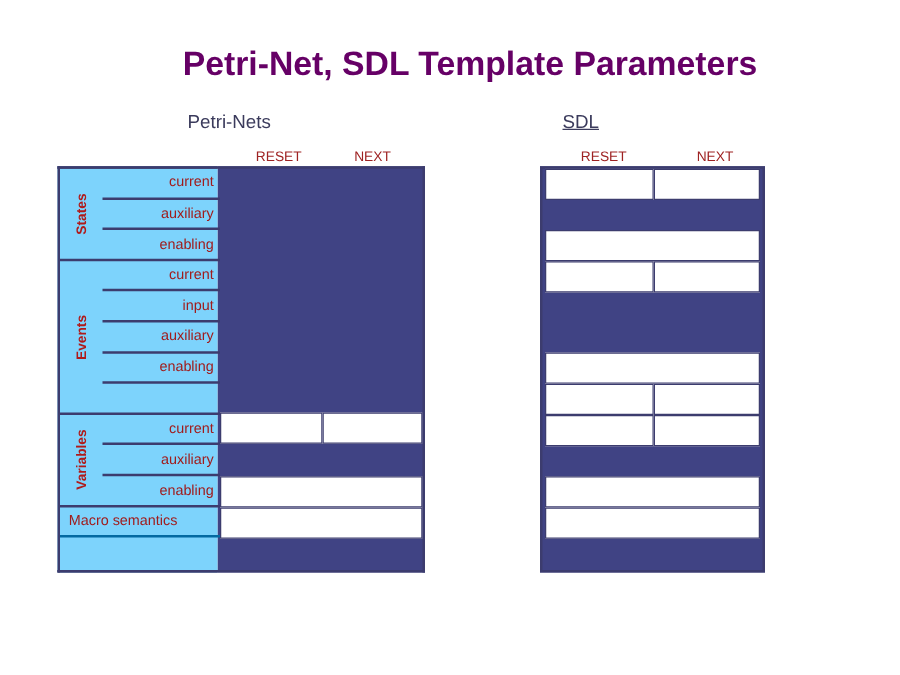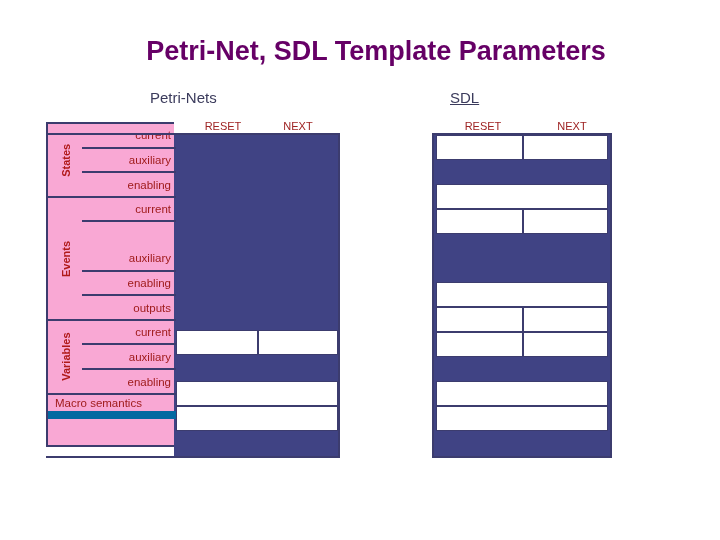--- a/index.html
+++ b/index.html
@@ -52,26 +52,26 @@
     background:#404384;
   }
 
   
   #pn-valuebg{ left:174px; top:133px; width:166px; height:325px; }
   #sdl-valuebg{ left:432px; top:133px; width:180px; height:325px; }
 
   
   #label-table{
     position:absolute;
-    left:46px; top:122px;
+    left:46px; top:133px;
     width:128px; height:325px;
     border:2px solid #3c3c6e;
     border-right:none;
     box-sizing:border-box;
-    background:#f9a8d4;
+    background:#7dd3fc;
     padding-left:24px;
   }
   .grp{
     position:absolute;
     left:0;
     width:128px;
     box-sizing:border-box;
     border-bottom:2px solid #3c3c6e;
   }
 
@@ -99,21 +99,21 @@
     white-space:nowrap;
   }
   .sub-row.nb{ border-bottom:none; }
 
   
   .full-row{
     position:absolute;
     left:0; width:128px;
     height:24.6px;
     box-sizing:border-box;
-    border-bottom:8px solid #0369a1;
+    border-bottom:2px solid #0369a1;
     display:flex; align-items:center; justify-content:flex-start;
     padding-left:7px;
     font-size:11.5px;
     color:#a01c1c;
     white-space:nowrap;
   }
   .full-row.nb{ border-bottom:none; }
 
   
   .cell{
@@ -154,23 +154,23 @@
   <div class="grp" id="grp-states" style="top:0px;height:73.8px;">
     <div class="grp-label">States</div>
     <div class="sub-row" style="top:0px;">current</div>
     <div class="sub-row" style="top:24.6px;">auxiliary</div>
     <div class="sub-row nb" style="top:49.2px;">enabling</div>
   </div>
 
   <div class="grp" id="grp-events" style="top:73.8px;height:123px;">
     <div class="grp-label">Events</div>
     <div class="sub-row" style="top:0px;">current</div>
+    <div class="sub-row" style="top:24.6px;">input</div>
     <div class="sub-row" style="top:49.2px;">auxiliary</div>
     <div class="sub-row" style="top:73.8px;">enabling</div>
-    <div class="sub-row nb" style="top:98.4px;">outputs</div>
   </div>
 
   <div class="grp" id="grp-variables" style="top:196.8px;height:73.8px;">
     <div class="grp-label">Variables</div>
     <div class="sub-row" style="top:0px;">current</div>
     <div class="sub-row" style="top:24.6px;">auxiliary</div>
     <div class="sub-row nb" style="top:49.2px;">enabling</div>
   </div>
 
   <div class="full-row" style="top:270.6px;">Macro semantics</div>

